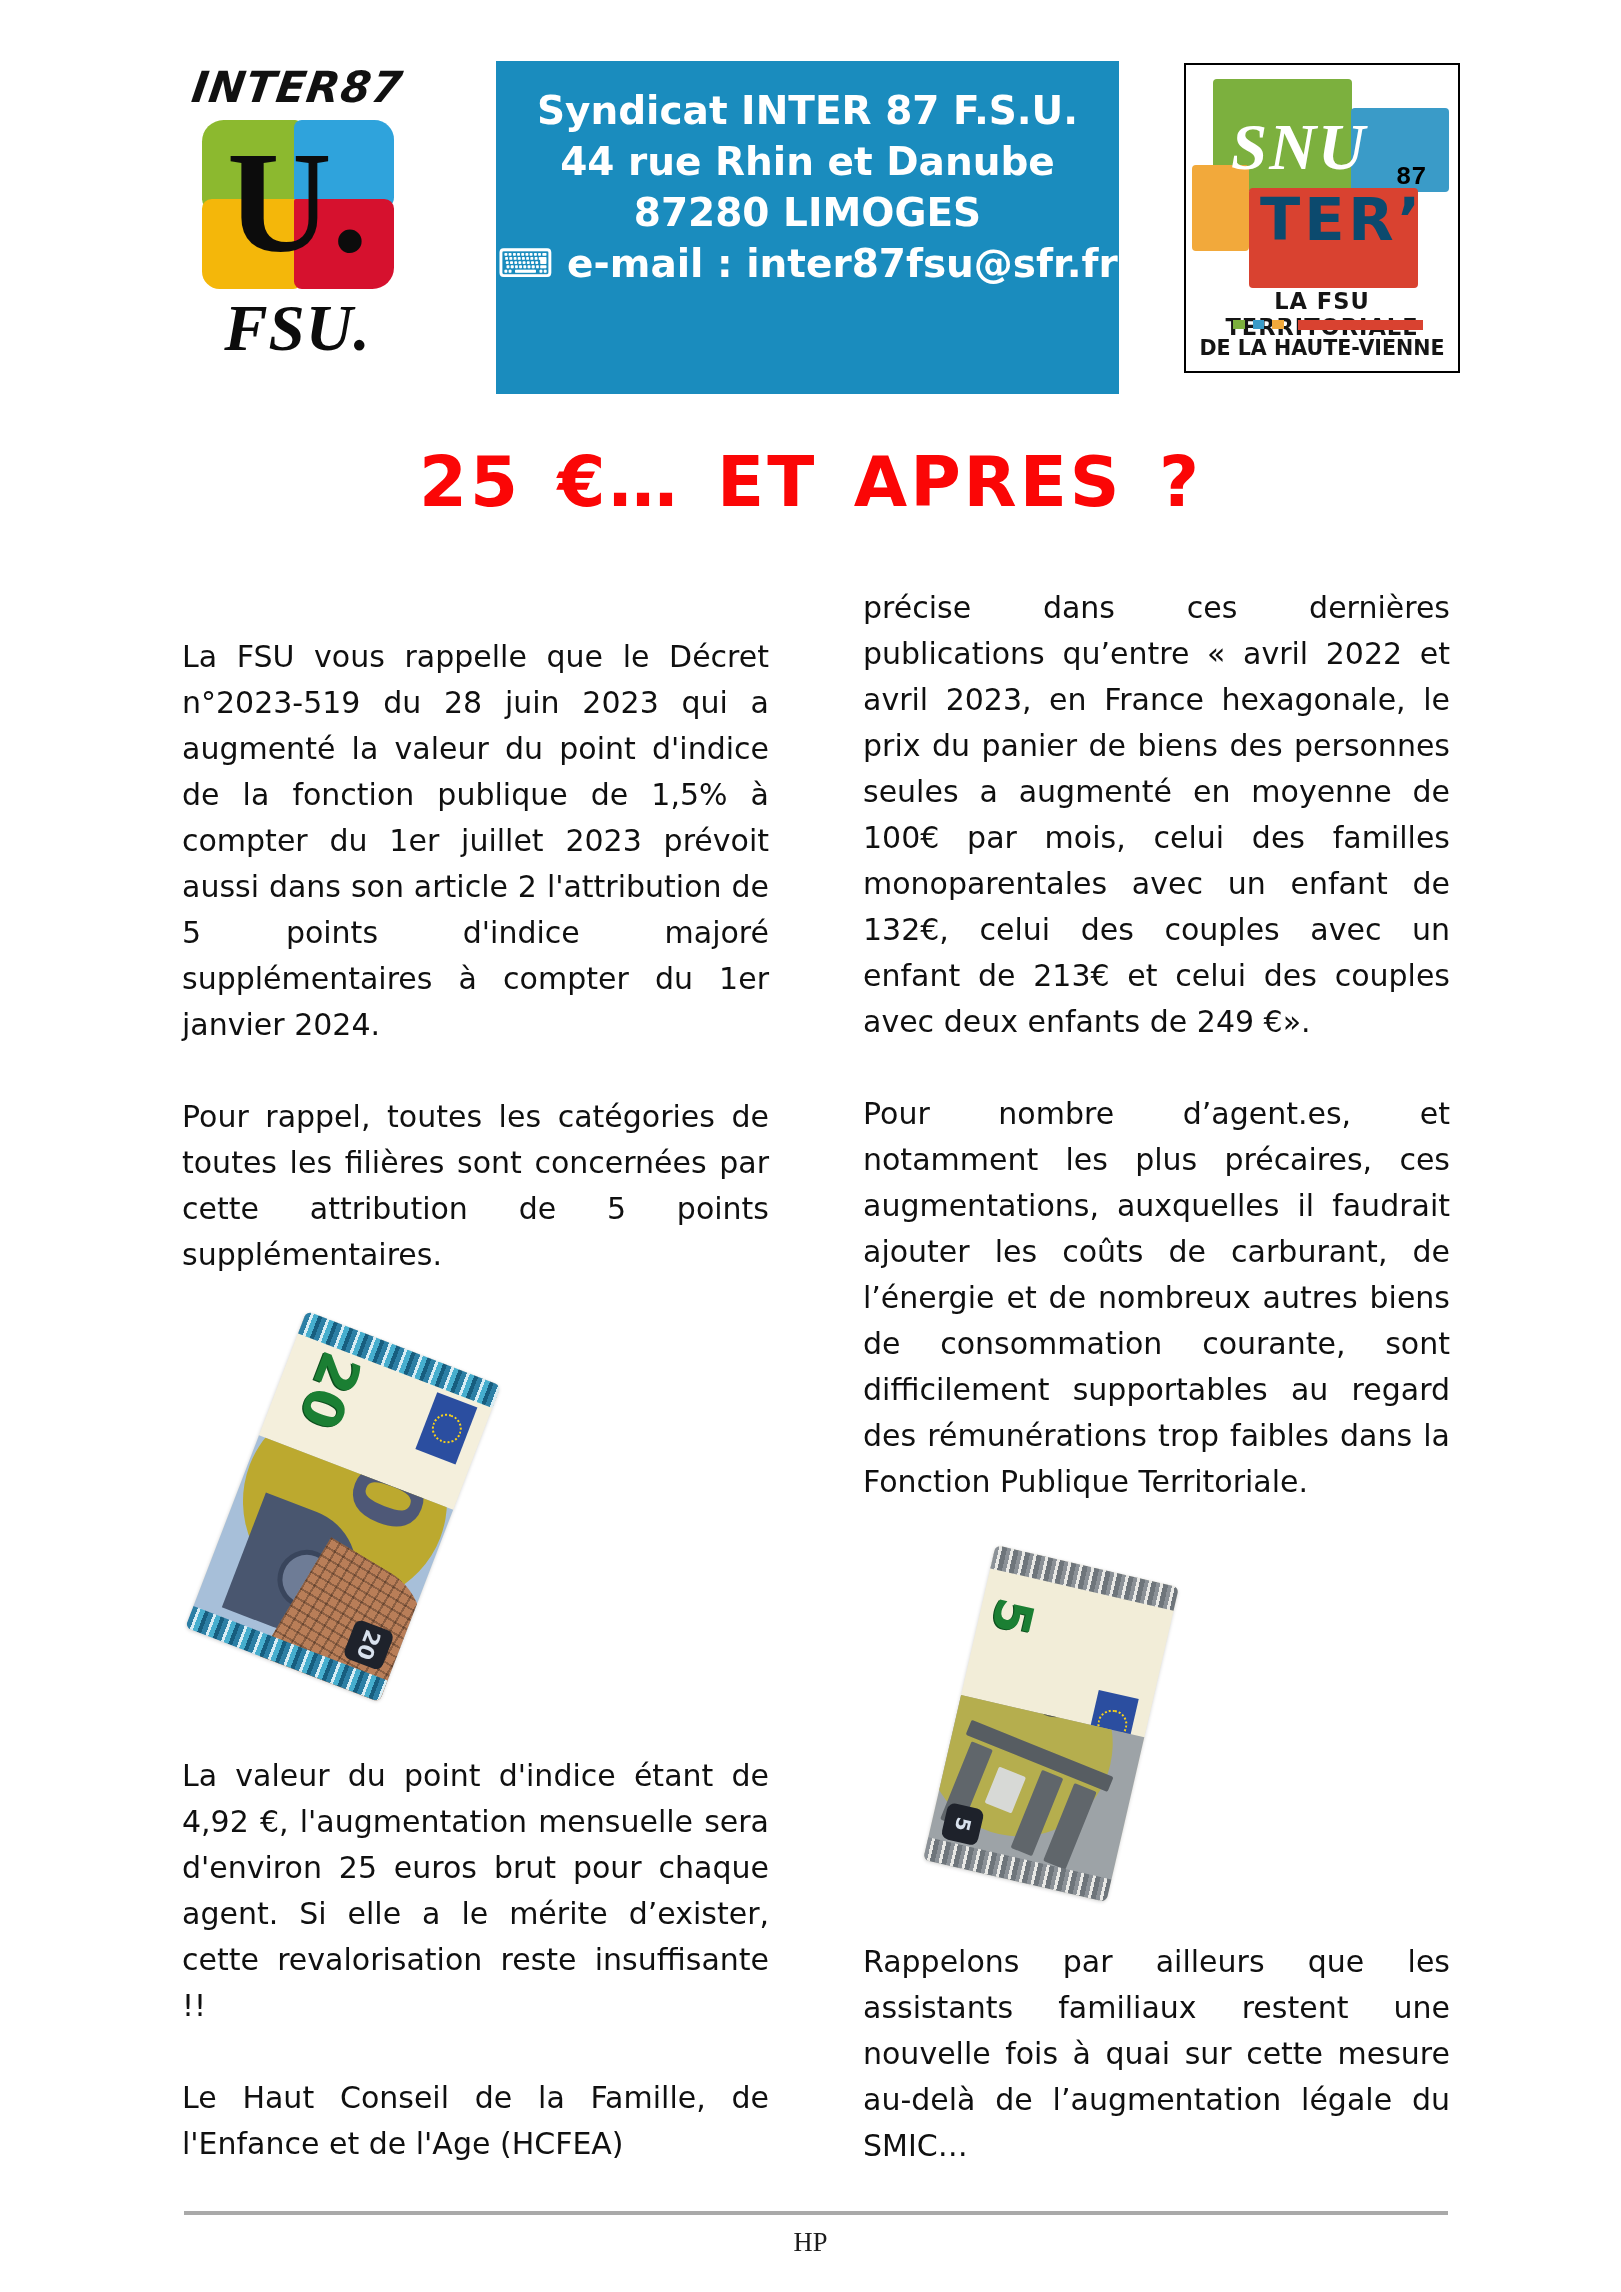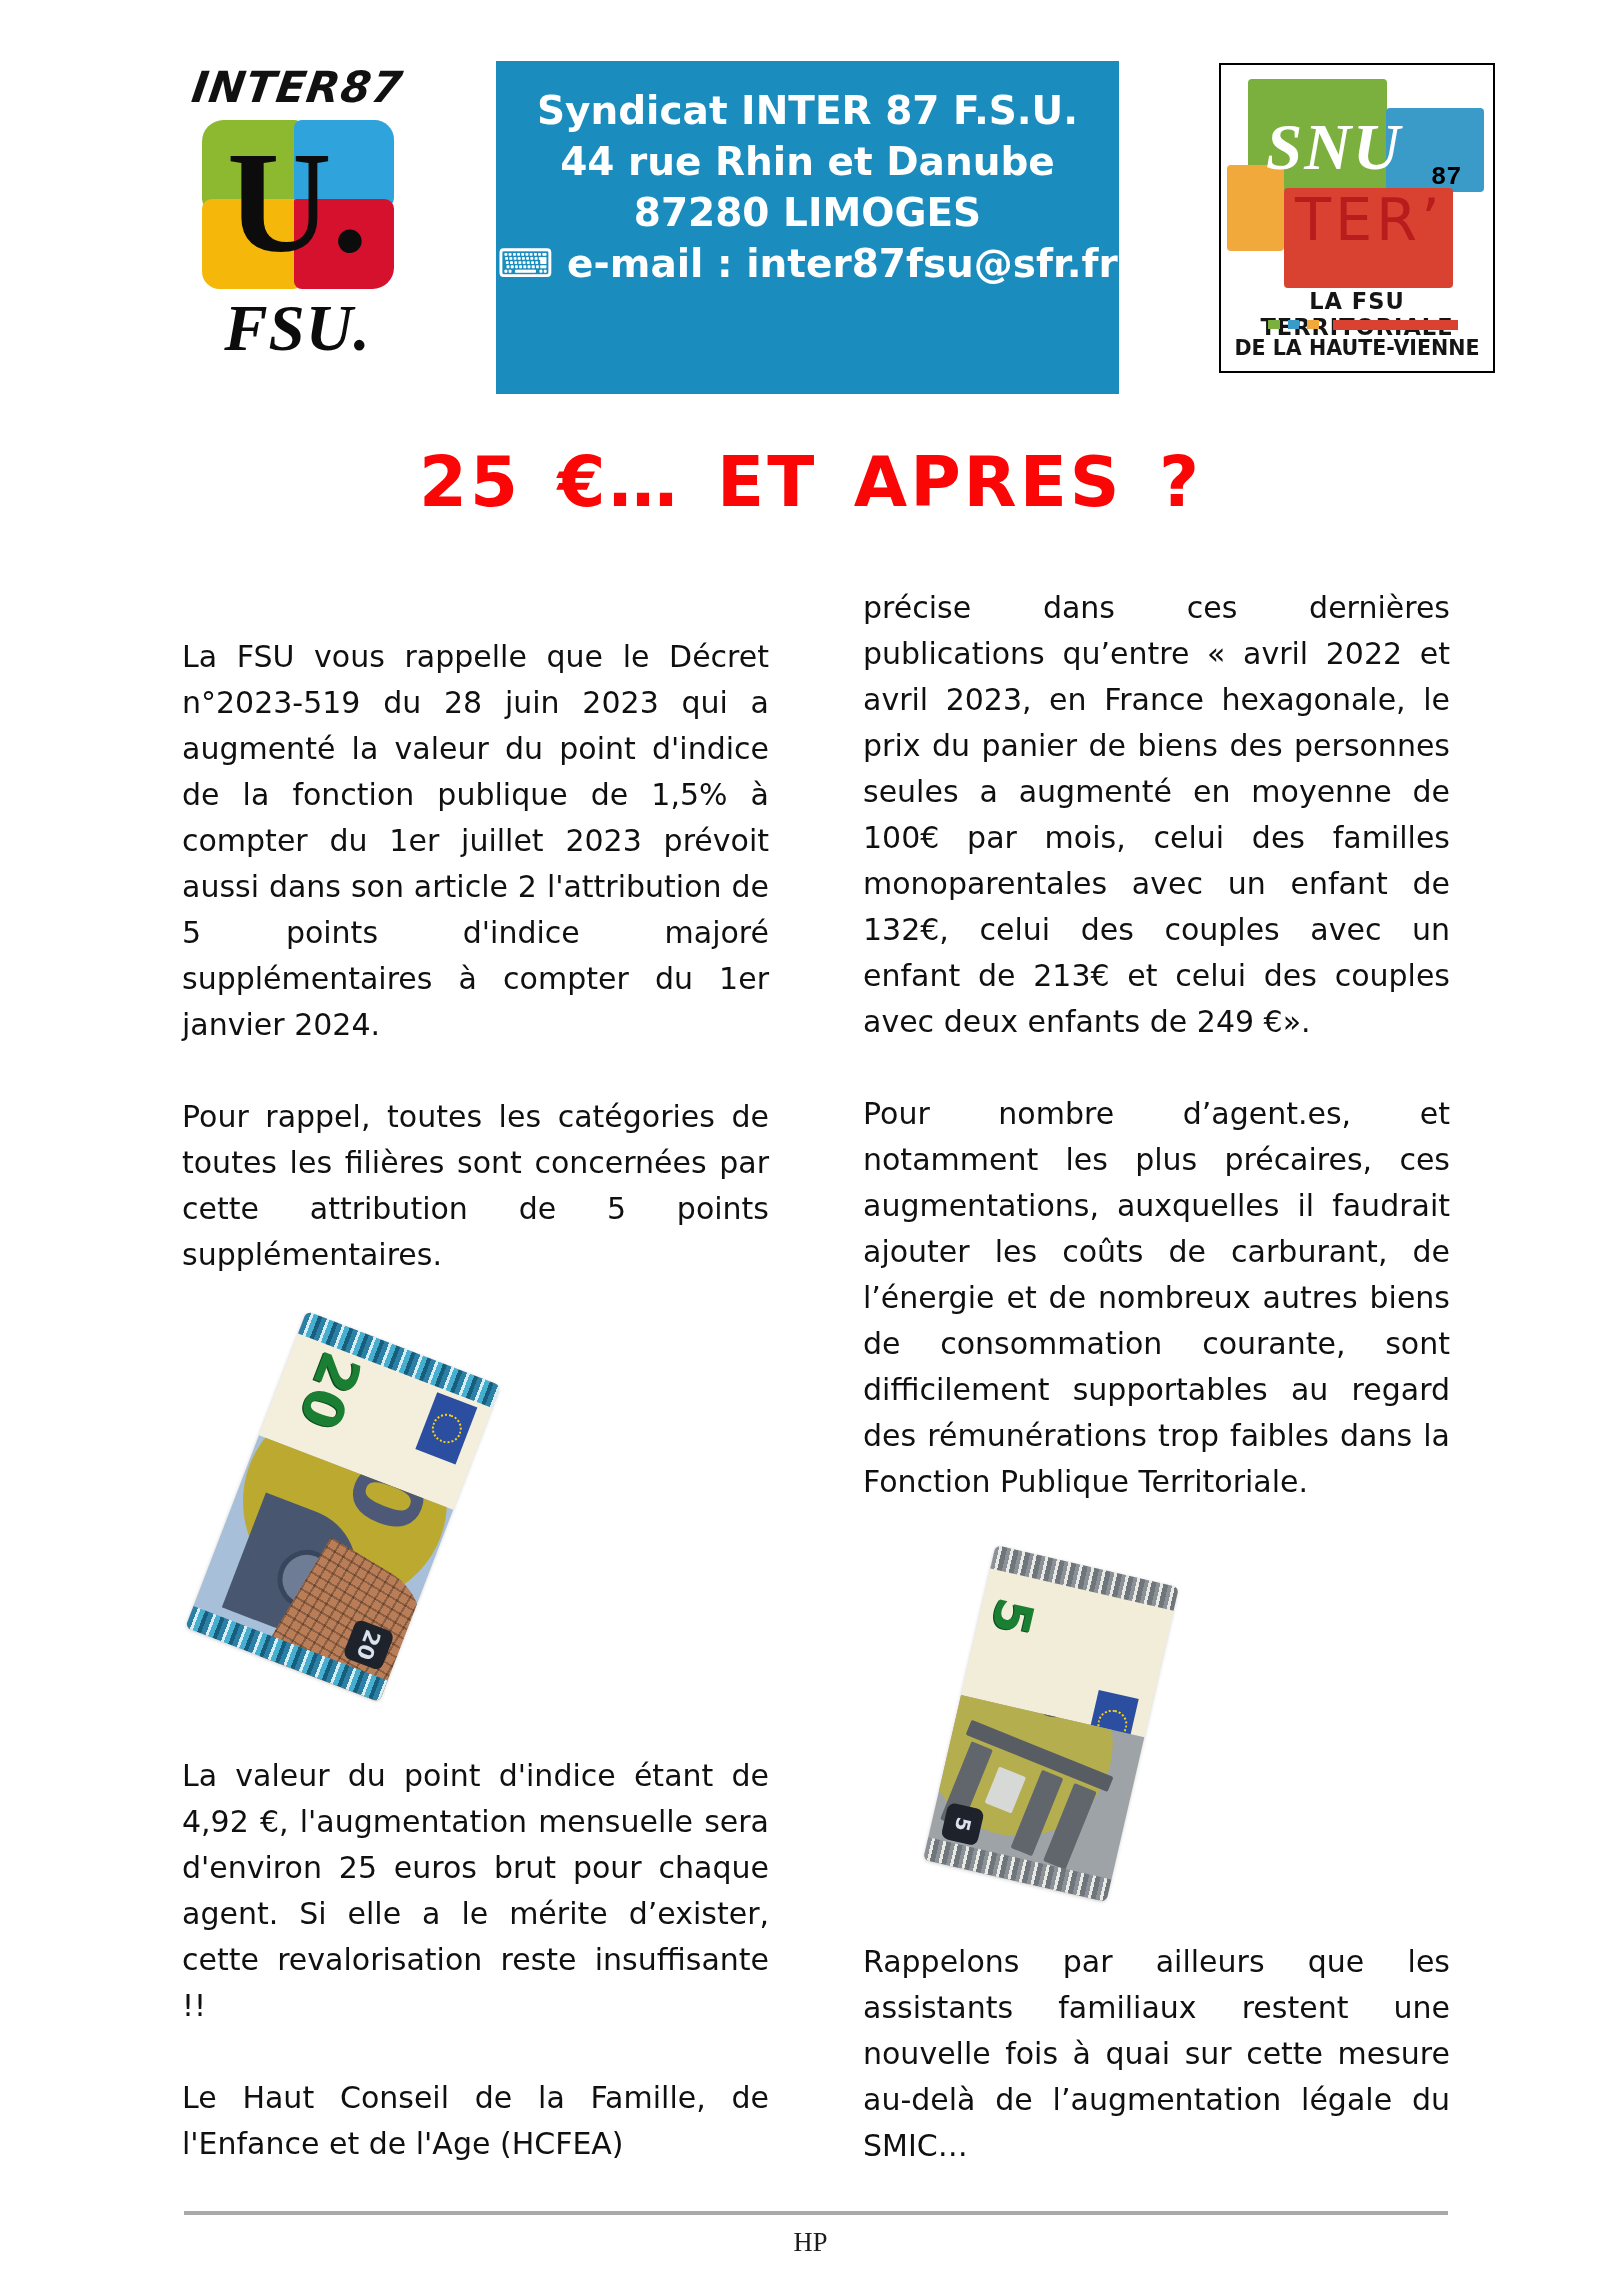--- a/index.html
+++ b/index.html
@@ -21,31 +21,31 @@
   .u-letter { position:absolute; inset:0; font-family:"Liberation Serif",serif; font-weight:bold;
               font-size:145px; line-height:165px; text-align:center; color:#0c0c0c; }
   .fsu-wordmark { margin-top:5.9px; font-family:"Liberation Serif",serif; font-style:italic;
                   font-weight:bold; font-size:65px; line-height:67px; letter-spacing:1px; color:#0c0c0c; }
 
   .contact-box { position:absolute; left:496px; top:61px; width:623px; height:333px;
                  background:#1A8CBE; color:#fff; text-align:center; box-sizing:border-box; padding-top:23.5px; }
   .contact-line { font-size:39px; font-weight:bold; line-height:51px; white-space:nowrap; }
   .contact-line .glyph { font-weight:normal; }
 
-  .snuter-box { position:absolute; left:1219px; top:63px; width:276px; height:310px;
+  .snuter-box { position:absolute; left:1184px; top:63px; width:276px; height:310px;
                 background:#fff; border:2.9px solid #000; box-sizing:border-box; }
   .snuter-box .sq { position:absolute; }
   .sq.sg { left:27.4px; top:13.7px; width:139px; height:112px; background:#7CB03E; border-radius:3.9px; }
   .sq.sb { left:165px; top:43px; width:98px; height:84px; background:#3A9BC8; border-radius:3.9px; }
   .sq.so { left:5.9px; top:100px; width:57px; height:86px; background:#F2A93B; border-radius:3.9px; }
   .sq.sr { left:63px; top:123px; width:169px; height:100px; background:#D94230; border-radius:3.9px; }
   .snu-wordmark { position:absolute; left:45px; top:45px; font-family:"Liberation Serif",serif;
                   font-style:italic; font-weight:bold; font-size:65px; color:#fff; letter-spacing:2px; }
   .dept-badge { position:absolute; left:210px; top:98px; font-size:25.5px; font-weight:800; color:#000;font-family:Liberation Mono, monospace; }
-  .ter-wordmark { position:absolute; left:74px; top:120px; color:#b91c1c; font-weight:400;
+  .ter-wordmark { position:absolute; left:74px; top:120px; color:#0c4a6e; font-weight:700;
                   font-size:59px; letter-spacing:3.9px; }
   .snuter-tag1 { position:absolute; left:0; right:0; top:223px; text-align:center;
                  font-weight:800; font-size:22.5px; color:#151515; letter-spacing:1px; }
   .chips { position:absolute; left:47px; top:255px; height:9.8px; }
   .chips span { display:inline-block; vertical-align:top; }
   .chip-g { width:11.8px; height:8.8px; background:#7CB03E; margin-right:7.8px; }
   .chip-b { width:11.8px; height:8.8px; background:#3A9BC8; margin-right:7.8px; }
   .chip-o { width:11.8px; height:8.8px; background:#F2A93B; margin-right:13.7px; }
   .chip-r { width:125px; height:9.8px; background:#D94230; }
   .snuter-tag2 { position:absolute; left:0; right:0; top:271px; text-align:center;

